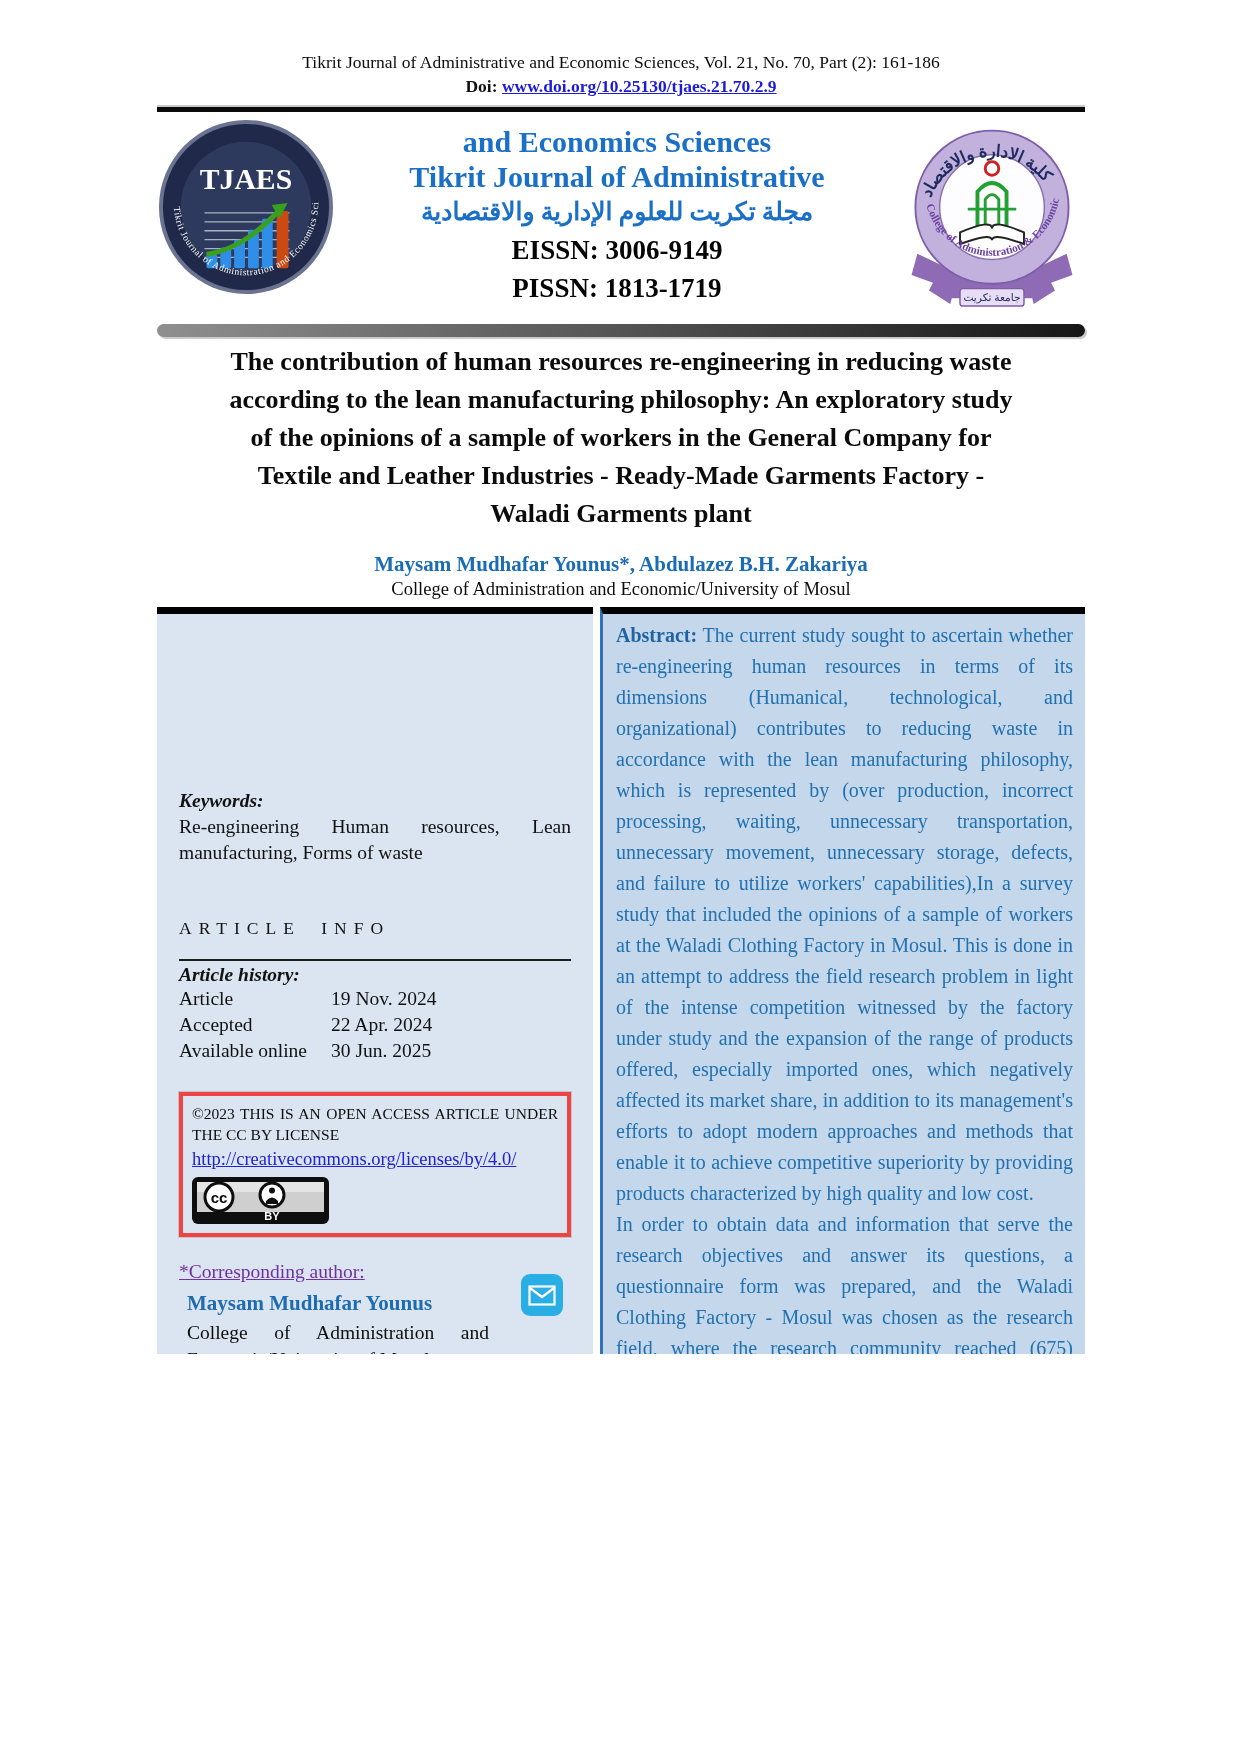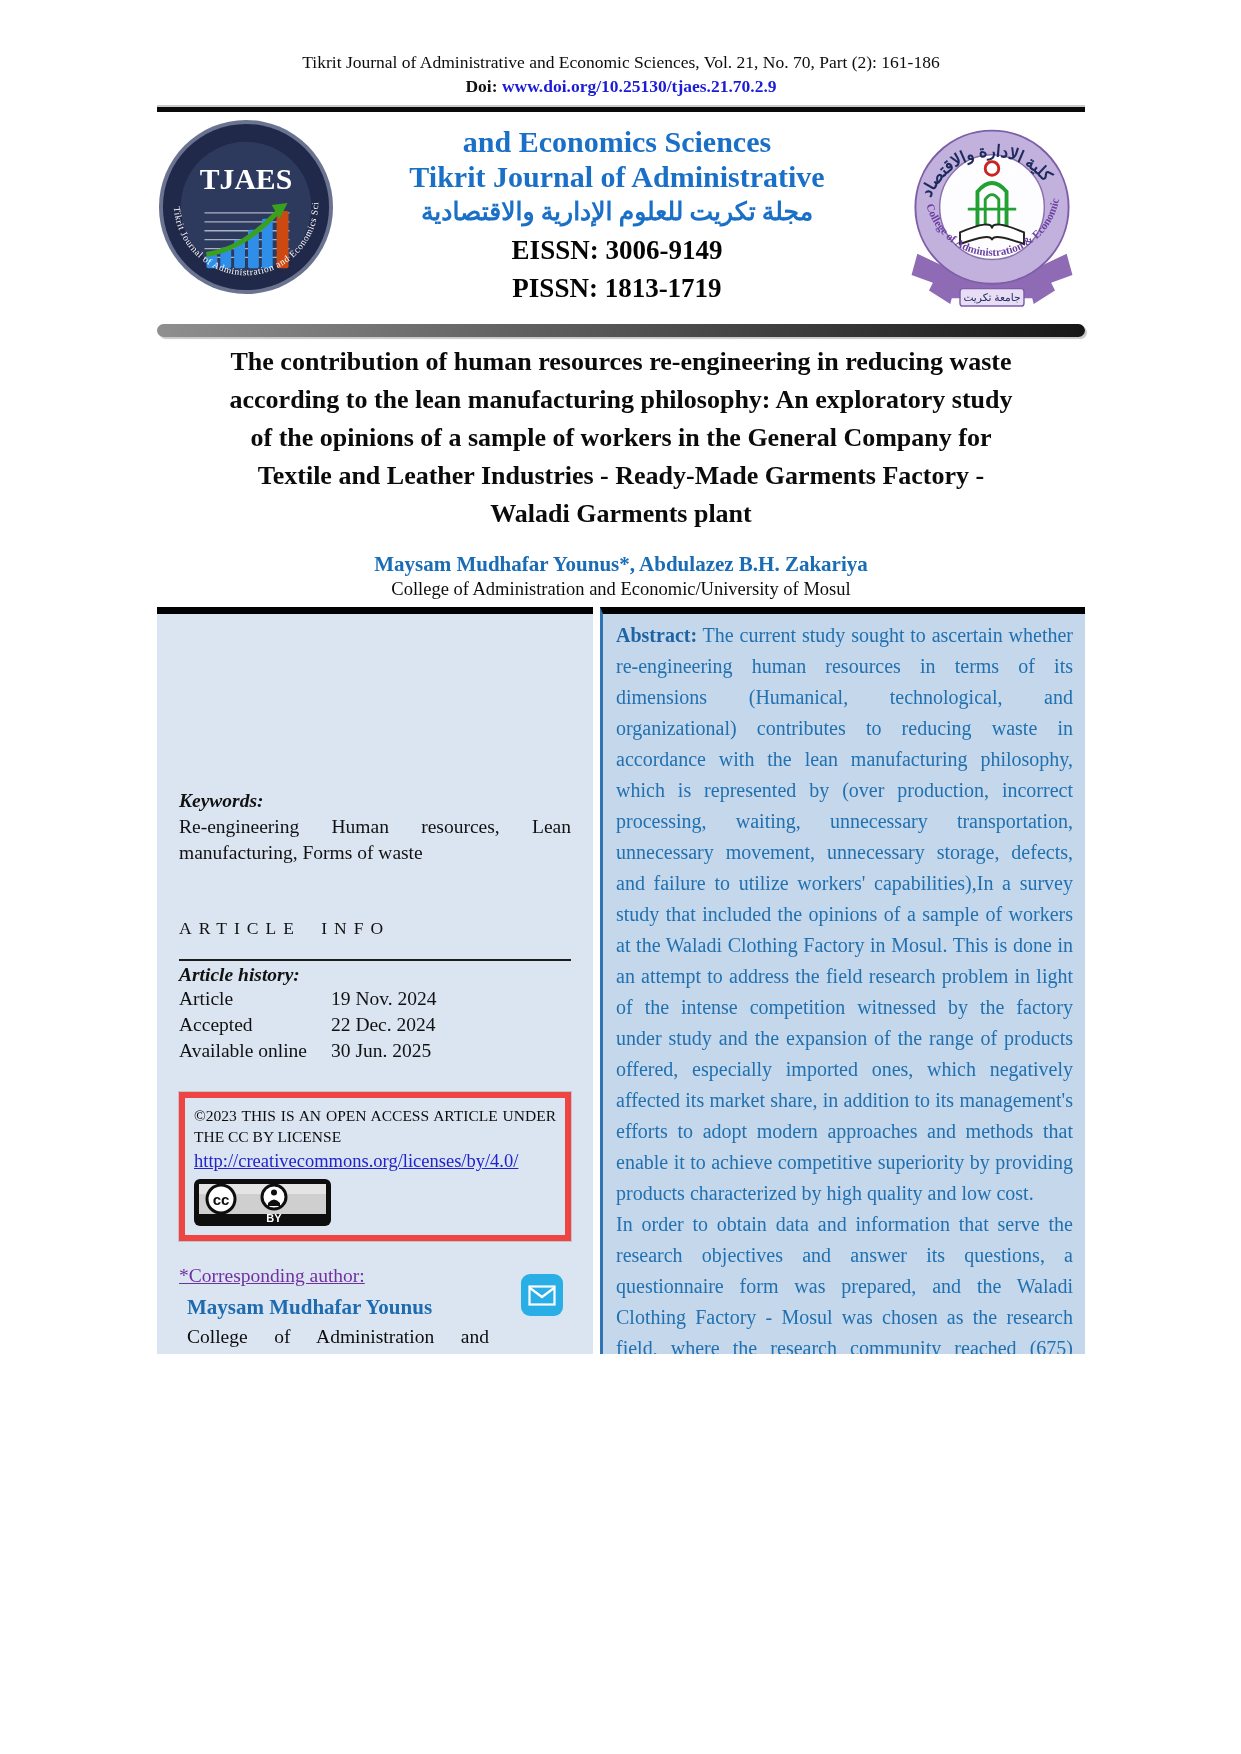--- a/index.html
+++ b/index.html
@@ -6,21 +6,21 @@
   html,body { background:#ffffff; }
   .page {
     position:relative; width:1241px; height:1354px; background:#fff;
     font-family:"Liberation Serif", serif; color:#111; overflow:hidden;
   }
   .content { position:absolute; left:157px; top:0; width:928px; }
 
   
   .hdr-line { padding-top:52px; text-align:center; font-size:17.5px; color:#0d0d0d; }
   .doi-line { text-align:center; font-size:17.5px; font-weight:bold; margin-top:3px; }
-  .doi-link { color:#1c1cd8; cursor:pointer; }
+  .doi-link { color:#1c1cd8; text-decoration:underline; cursor:pointer; }
   .bar1 { margin-top:8px; height:7px; background:#0a0a0a; border-top:2px solid #c9c9c9; }
 
   
   .masthead { margin-top:6px; display:flex; align-items:flex-start; justify-content:space-between; height:180px; }
   .mast-center { flex:1; text-align:center; padding-top:6px; }
   .mast-title { color:#1a6fc7; font-weight:bold; font-size:30px; line-height:35px; }
   .mast-arabic { color:#1a6fc7; font-weight:bold; font-size:25px; line-height:32px; margin-top:2px; direction:rtl; }
   .issn { font-weight:bold; font-size:27px; margin-top:7px; color:#050505; }
   .logo-left { width:178px; height:178px; flex:0 0 auto; }
   .logo-right { width:186px; height:190px; flex:0 0 auto; }
@@ -44,21 +44,21 @@
     padding:6px 12px 0 13px; overflow:hidden; }
 
   .kw-label { margin-top:176px; font-weight:bold; font-style:italic; font-size:19.5px; }
   .kw-text { font-size:19.5px; text-align:justify; line-height:26px; margin-top:2px; }
 
   .article-info { margin-top:52px; font-weight:normal; font-size:17.5px; letter-spacing:7px; word-spacing:9px; }
   .info-rule { border:none; border-top:2px solid #1c1c1c; margin-top:20px; }
   .hist-label { font-weight:bold; font-style:italic; font-size:19.5px; margin-top:3px; }
   .hist-row { display:grid; grid-template-columns:152px auto; font-size:19.5px; line-height:26px; }
 
-  .license-box { margin-top:28px; border:6px solid #ef4444; outline:1px solid #c4c4c4; padding:7px 9px 9px; }
+  .license-box { margin-top:28px; border:4px solid #ef4444; outline:1px solid #c4c4c4; padding:7px 9px 9px; }
   .license-text { font-size:15.5px; text-align:justify; line-height:21px; color:#0c0c0c; }
   .license-link { display:inline-block; margin-top:4px; font-size:18.5px; color:#2222cc; text-decoration:underline; cursor:pointer; }
   .cc-badge { margin-top:7px; display:block; }
 
   .envelope-btn { position:absolute; top:660px; right:30px; width:42px; height:42px;
     background:#29aee6; border-radius:9px; display:flex; align-items:center; justify-content:center; cursor:pointer; }
 
   .corr-label { margin-top:24px; font-size:19.5px; color:#7030a0; text-decoration:underline; cursor:pointer; }
   .corr-name { margin:8px 0 3px 8px; font-size:21px; font-weight:bold; color:#1f6bb0; }
   .corr-affil { margin-left:8px; width:302px; font-size:19.5px; text-align:justify; line-height:27px; color:#0d0d0d; }
@@ -173,21 +173,21 @@
 
         <div class="article-info">ARTICLE INFO</div>
         <hr class="info-rule">
         <div class="hist-label">Article history:</div>
         <div class="hist-row">
           <span>Article</span>
           <span>19 Nov. 2024</span>
         </div>
         <div class="hist-row">
           <span>Accepted</span>
-          <span>22 Dec. 2024</span>
+          <span>22 Apr. 2024</span>
         </div>
         <div class="hist-row">
           <span>Available online</span>
           <span>30 Jun. 2025</span>
         </div>
 
         <div class="license-box">
           <div class="license-text">©2023 THIS IS AN OPEN ACCESS ARTICLE UNDER THE CC BY LICENSE</div>
           <a class="license-link">http://creativecommons.org/licenses/by/4.0/</a>
           <svg class="cc-badge" width="137" height="47" viewBox="0 0 137 47">

